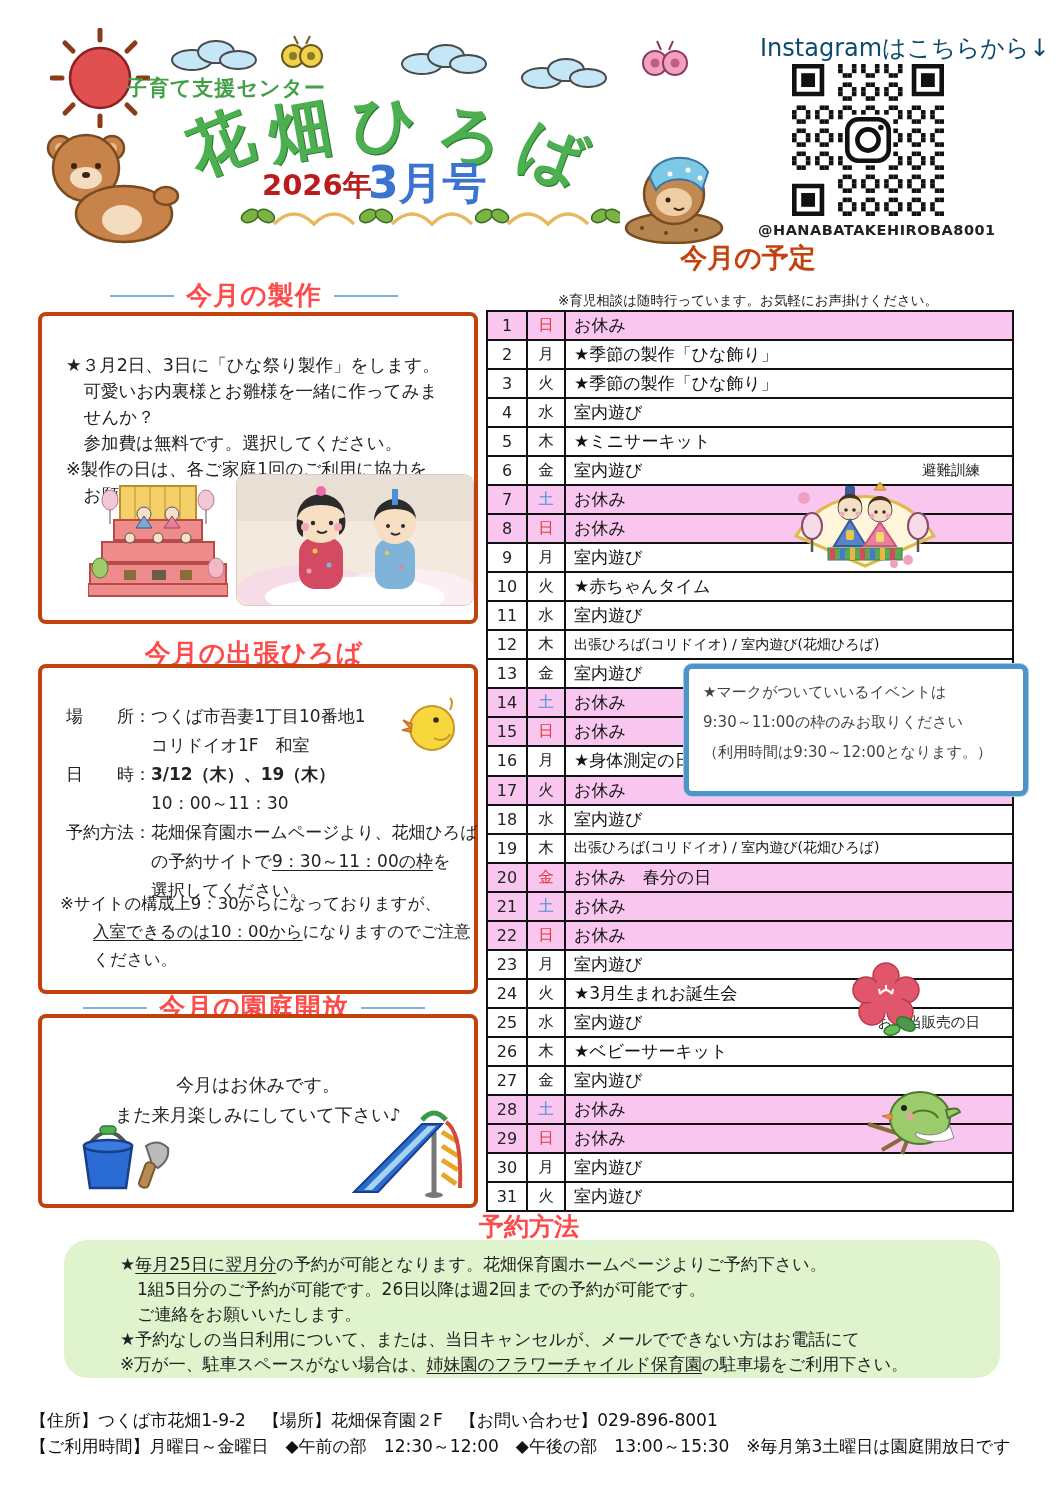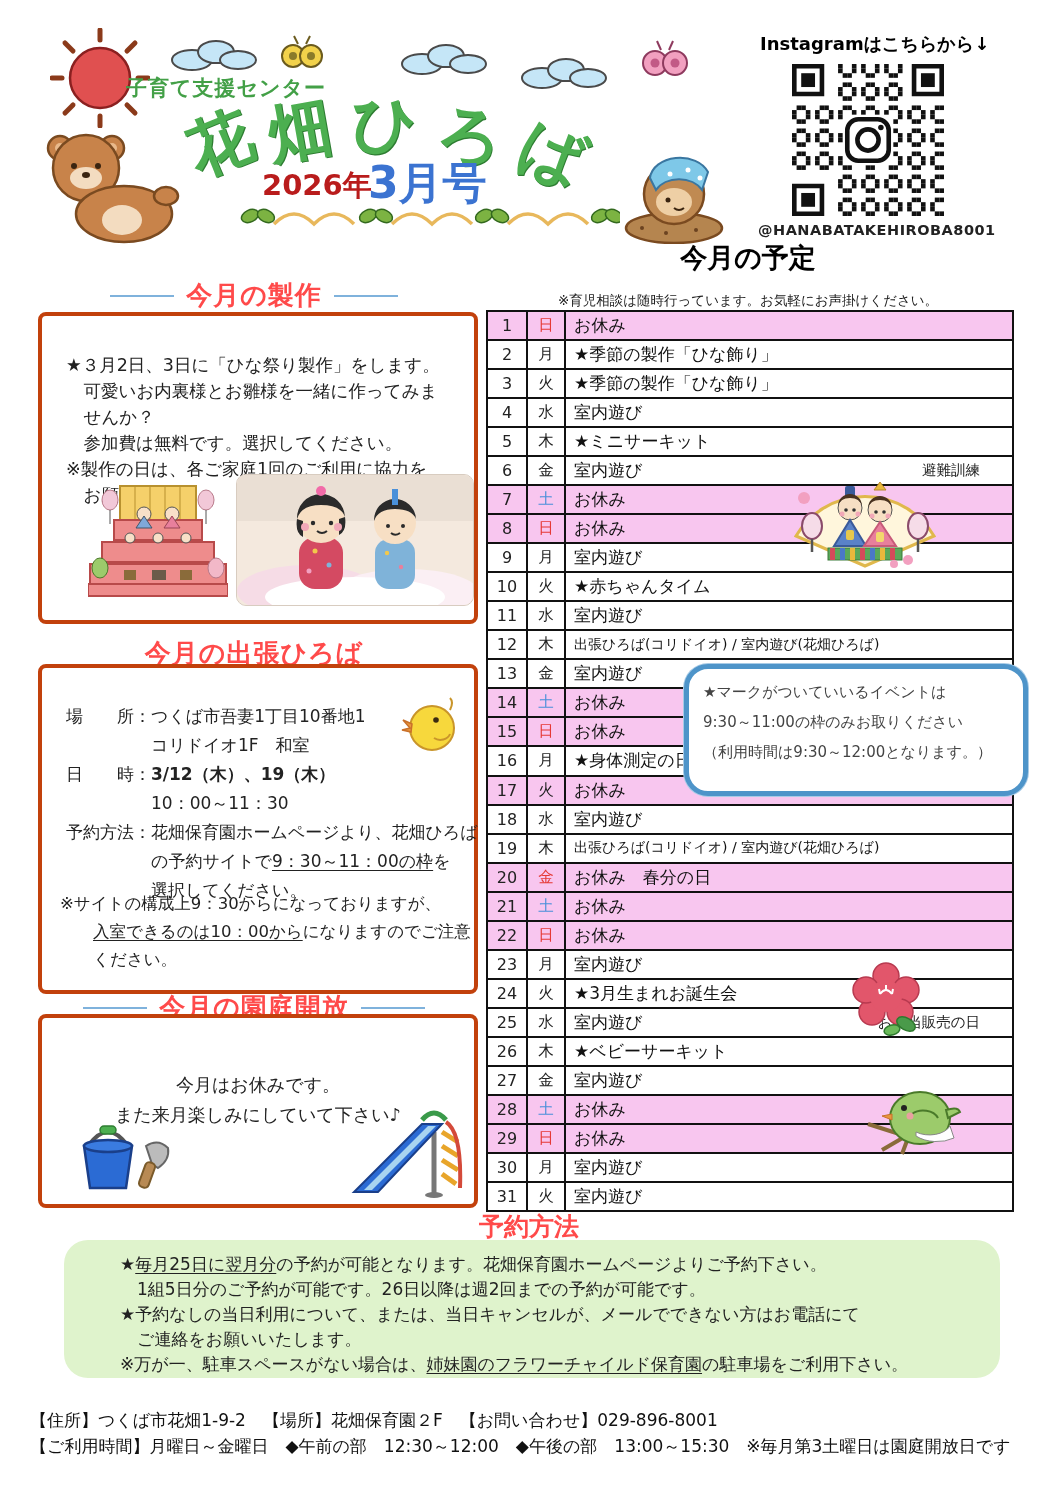--- a/index.html
+++ b/index.html
@@ -13,21 +13,21 @@
   .center-label{color:#43A047;font-weight:bold;font-size:21px;letter-spacing:1px;}
   .title-char{position:absolute;color:#4CAF50;font-weight:bold;font-size:64px;
     text-shadow:1px 1px 0 #2E7D32;display:inline-block;}
   .title-char:nth-of-type(1){left:188px;top:100px;transform:rotate(-22deg);}
   .title-char:nth-of-type(2){left:268px;top:88px;transform:rotate(-10deg);}
   .title-char:nth-of-type(3){left:352px;top:80px;transform:rotate(2deg);}
   .title-char:nth-of-type(4){left:438px;top:92px;transform:rotate(12deg);}
   .title-char:nth-of-type(5){left:520px;top:110px;transform:rotate(22deg);}
   .year-txt{color:#b91c1c;font-weight:bold;font-size:29px;}
   .issue-txt{color:#3B73D1;font-weight:bold;font-size:44px;}
-  .insta-label{color:#000000;font-weight:bold;font-size:18px;}
+  .insta-label{color:#0c4a6e;font-weight:normal;font-size:24px;}
   .insta-handle{color:#222;font-weight:bold;font-size:14.5px;letter-spacing:.5px;}
 
   
   .sec-title{display:flex;align-items:center;justify-content:center;gap:12px;}
   .sec-title .txt{color:#FF4A4A;font-weight:bold;font-size:26px;letter-spacing:1px;white-space:nowrap;}
   .sec-title .rule{width:64px;height:0;border-top:2px solid #7FB2DC;}
 
   
   .info-box{border:4px solid #c2410c;border-radius:8px;background:#fff;}
   .body-text{font-size:17.5px;line-height:26px;color:#222;}
@@ -41,21 +41,21 @@
   .cal-row.off{background:#F8C6EF;}
   .c-day{width:38px;border-right:2px solid #111;display:flex;align-items:center;justify-content:center;
     font-size:16px;color:#222;}
   .c-wd{width:36px;border-right:2px solid #111;display:flex;align-items:center;justify-content:center;
     font-size:15.5px;color:#222;}
   .c-ev{flex:1;display:flex;align-items:center;padding:0 8px;font-size:17px;color:#111;white-space:nowrap;}
   .c-ev.small{font-size:14px;}
   .c-note{margin-left:auto;font-size:14.5px;padding-right:24px;color:#222;}
 
   
-  #callout{border:5px solid #4E94C9;border-radius:24px;background:#fff;
+  #callout{border:5px solid #4E94C9;border-radius:8px;background:#fff;
     padding:8px 14px;box-shadow:0 0 0 1px #A8CBE6;}
   #callout .rl{font-size:15px;line-height:30px;color:#444;white-space:pre;}
 
   
   #green-panel{background:#DFF3CC;border-radius:24px;}
   #green-panel .rl{font-size:17px;line-height:25px;color:#222;white-space:pre;}
 
   
   .footer-line{font-size:17px;line-height:28px;color:#111;white-space:pre;}
 
@@ -590,21 +590,21 @@
       <g stroke="#E8A52A" stroke-width="5">
           <line x1="104" y1="26" x2="120" y2="36"></line>
           <line x1="104" y1="40" x2="120" y2="50"></line>
           <line x1="104" y1="54" x2="120" y2="64"></line>
           <line x1="104" y1="68" x2="118" y2="78"></line>
         </g>
       <path d="M108,16 q16,10 14,66" stroke="#D44A3A" stroke-width="4" fill="none"></path>
     </svg>
   </div>
 
-  <div class="abs" style="left:486px;top:240px;width:524px;text-align:center;color:#000000;font-weight:bold;font-size:27px;">今月の予定</div>
+  <div class="abs" style="left:486px;top:240px;width:524px;text-align:center;color:#c2410c;font-weight:bold;font-size:27px;">今月の予定</div>
   <div class="abs cal-notes" style="left:486px;top:292px;width:524px;">※育児相談は随時行っています。お気軽にお声掛けください。</div>
 
   <div id="cal" class="abs" style="left:486px;top:310px;width:524px;height:898px;">
       <div class="cal-row off">
         <div class="c-day">1</div>
         <div class="c-wd" style="color: rgb(229, 57, 53);">日</div>
         <div class="c-ev">
           <span>お休み</span>
         </div>
       </div>
@@ -904,22 +904,22 @@
     <path d="M30,34 l-10,2 10,4z" fill="#E8963C" stroke="#C9702A"></path>
     <circle cx="48" cy="36" r="3.5" fill="#E8A0A0"></circle>
     <path d="M84,30 q12,-4 14,2 l-12,6z" fill="#9CCB6B" stroke="#4A7A2A" stroke-width="2"></path>
   </svg>
 
   <div class="abs" style="left:0;top:1210px;width:1058px;text-align:center;color:#FF4A4A;font-weight:bold;font-size:25px;">予約方法</div>
   <div id="green-panel" class="abs" style="left:64px;top:1240px;width:936px;height:138px;">
     <div class="abs" style="left:56px;top:12px;">
         <div class="rl"><span>★</span><span class="u">毎月25日に翌月分</span><span>の予約が可能となります。花畑保育園ホームページよりご予約下さい。</span></div>
         <div class="rl"><span>　1組5日分のご予約が可能です。26日以降は週2回までの予約が可能です。</span></div>
+        <div class="rl"><span>　ご連絡をお願いいたします。</span></div>
         <div class="rl"><span>★予約なしの当日利用について、または、当日キャンセルが、メールでできない方はお電話にて</span></div>
-        <div class="rl"><span>　ご連絡をお願いいたします。</span></div>
         <div class="rl"><span>※万が一、駐車スペースがない場合は、</span><span class="u">姉妹園のフラワーチャイルド保育園</span><span>の駐車場をご利用下さい。</span></div>
       </div>
   </div>
 
   <div class="abs footer-line" style="left:30px;top:1406px;">【住所】つくば市花畑1-9-2　【場所】花畑保育園２F　【お問い合わせ】029-896-8001</div>
   <div class="abs footer-line" style="left:30px;top:1432px;">【ご利用時間】月曜日～金曜日　◆午前の部　12:30～12:00　◆午後の部　13:00～15:30　※毎月第3土曜日は園庭開放日です</div>
 
 </div>
 
 </body></html>

